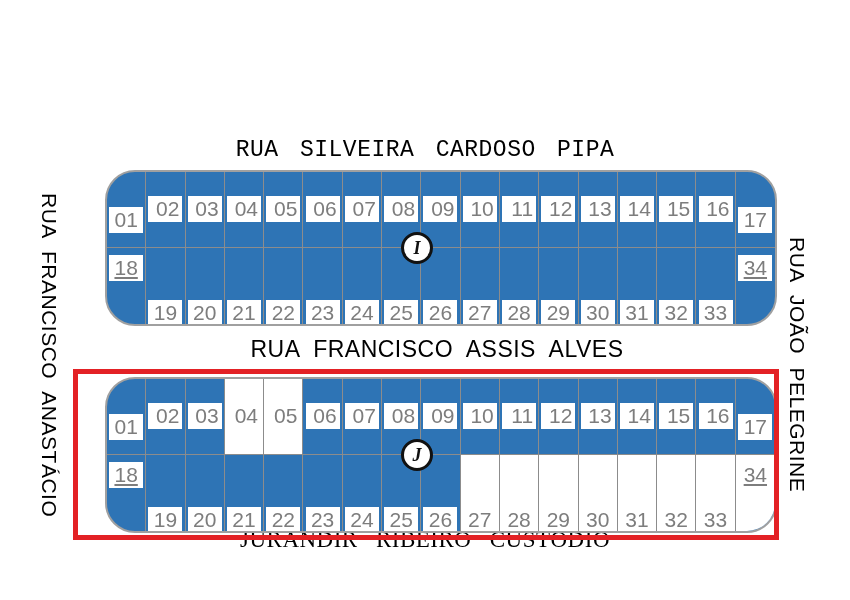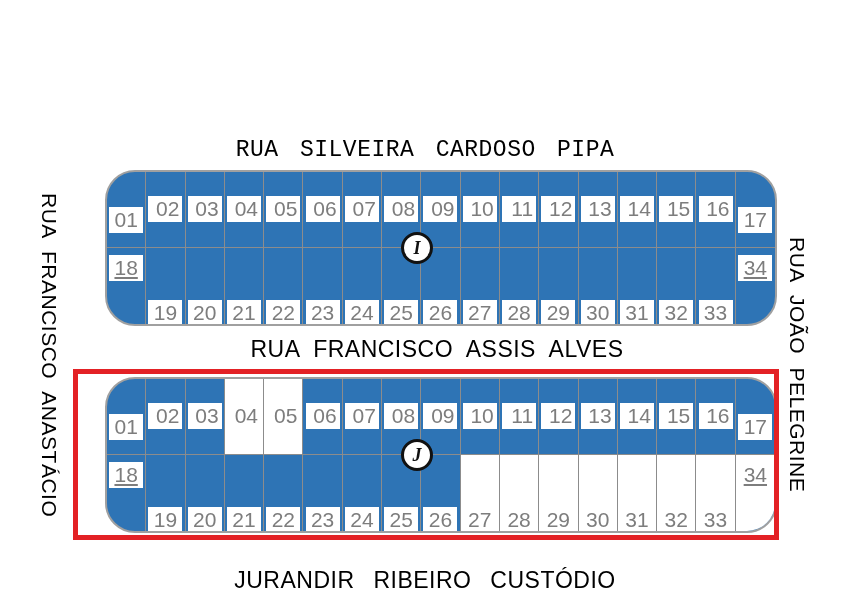--- a/index.html
+++ b/index.html
@@ -7,21 +7,21 @@
     position:relative;width:850px;height:600px;background:#fff;overflow:hidden;
     font-family:"Liberation Sans", sans-serif;
   }
   .street{
     position:absolute;color:#000;font-size:23px;letter-spacing:.5px;word-spacing:7px;
     white-space:nowrap;
   }
   .street-h{left:0;width:850px;text-align:center;}
   .street-top{top:137px;font-family:Liberation Mono, monospace;}
   .street-middle{top:336px;margin-left:12px;}
-  .street-bottom{top:567px;word-spacing:12px;}
+  .street-bottom{top:527px;word-spacing:12px;font-family:Liberation Serif, serif;}
   .street-v{
     writing-mode:vertical-rl;text-orientation:mixed;
     height:400px;display:flex;align-items:center;justify-content:center;
     font-size:21px;letter-spacing:.5px;
   }
   .street-left{left:27px;top:155px;width:44px;}
   .street-right{left:775px;top:165px;width:44px;}
 
   .block{
     position:absolute;left:105px;width:672px;height:156px;

